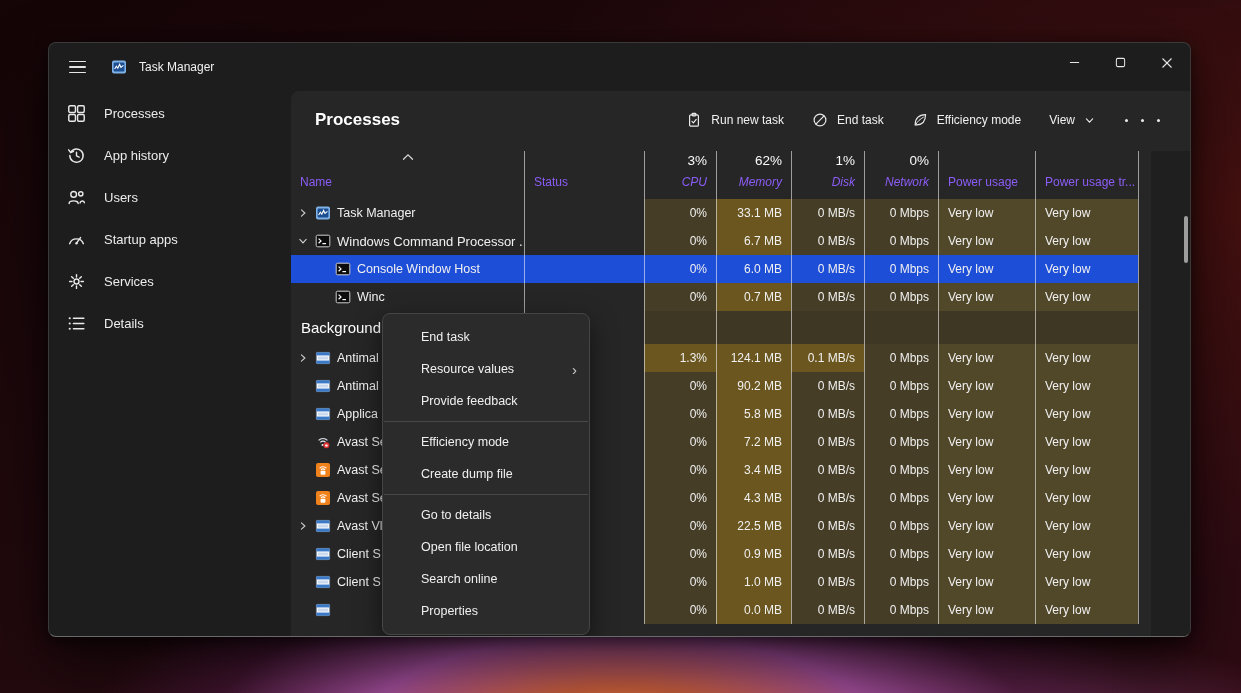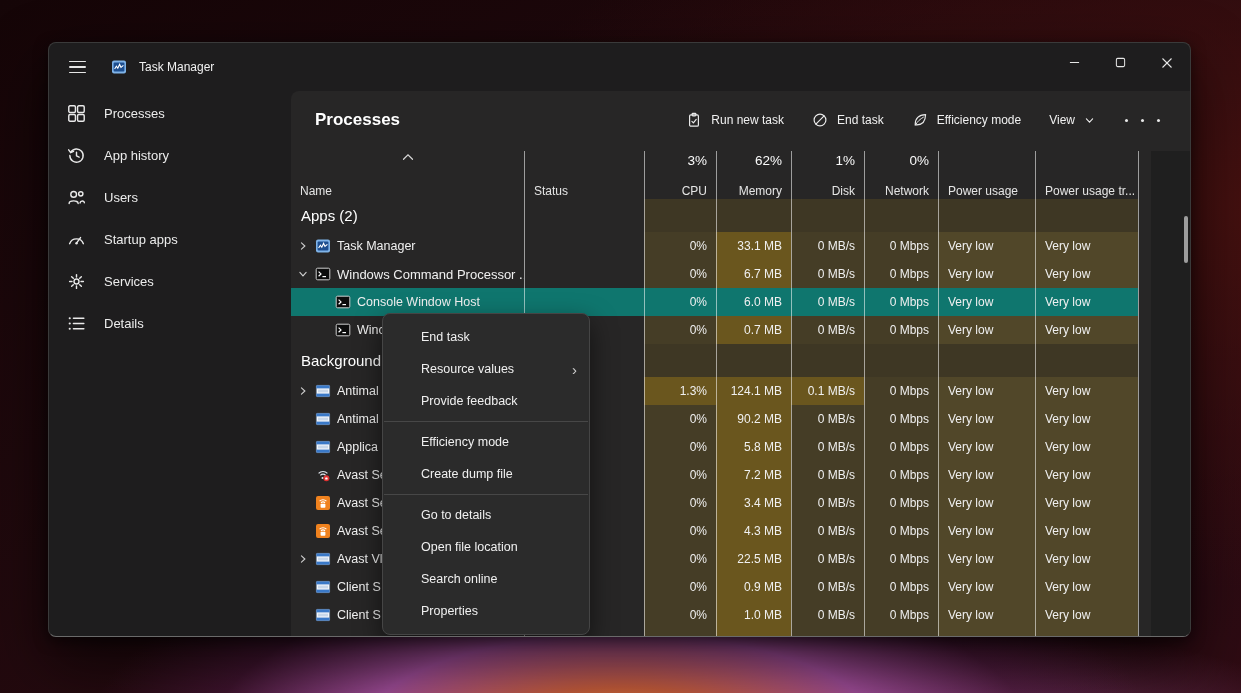--- a/index.html
+++ b/index.html
@@ -39,36 +39,36 @@
   .page-title{ font-size:17px; font-weight:bold; color:#fff; margin-left:24px; }
   .toolbar{ margin-left:auto; display:flex; align-items:center; gap:8px; padding-right:18px; }
   .tool-btn{ display:flex; align-items:center; gap:9px; font-size:12px; color:#f0f0f0; padding:7px 10px; border-radius:5px; cursor:pointer; }
   .tool-btn .ic{ width:16px; height:16px; display:inline-flex; }
   .more-dots i{ width:3px;height:3px;border-radius:50%;background:#e8e8e8;display:inline-block;margin:0 2px;}
   
   .grid{ display:grid; grid-template-columns:233px 120px 72px 75px 73px 74px 97px 103px 54px; }
   .thead{ position:absolute; left:0; top:60px; height:48px; width:901px; }
   .hcell{ position:relative; border-left:1px solid rgba(255,255,255,.55); }
   .hcell.first{ border-left:none; }
-  .hlabel{ position:absolute; bottom:1px; left:9px; font-size:12px; color:#e5e5e5; }
-  .hcell.num .hlabel{ left:auto; right:9px; }
+  .hlabel{ position:absolute; bottom:10px; left:9px; font-size:12px; color:#8b5cf6; }
+  .hcell.num .hlabel{ left:auto; right:9px;font-style:italic; }
   .htotal{ position:absolute; top:2px; right:9px; font-size:13.5px; color:#fafafa; }
   .sortmark{ position:absolute; top:2px; left:0; right:0; display:flex; justify-content:center; color:#ddd; }
   .rows{ position:absolute; left:0; top:108px; width:901px; bottom:0; overflow:hidden; }
   .row{ width:901px; height:28px; cursor:default; }
   .row.group{ height:33px; }
   .cell{ border-left:1px solid rgba(255,255,255,.55); display:flex; align-items:center; padding:0 9px; font-size:12px; color:#f0f0f0; overflow:hidden; white-space:nowrap; }
   .cell.name{ border-left:none; padding:0 4px; }
   .cell.num{ justify-content:flex-end; }
   .cell.blank{ background:transparent !important; }
   .c-low{ background:#453d26; }
   .c-gold{ background:#6a561e; }
   .c-pow{ background:#514729; }
   .c-group{ background:#3e3724; }
-  .row.selected .cell{ background:#0f766e; }
+  .row.selected .cell{ background:#1d4ed8; }
   .row.selected .cell.blank{ background:transparent !important; }
   .group-label{ font-size:15px; color:#fff; padding-left:6px; }
   .chev{ width:16px; height:16px; display:inline-flex; align-items:center; justify-content:center; color:#cfcfcf; flex:0 0 16px; }
   .pic{ width:16px; height:16px; display:inline-flex; margin:0 6px 0 4px; flex:0 0 16px; }
   .scroll-track{ position:absolute; top:60px; bottom:0; left:860px; width:41px; background:#1f1f1f; }
   .scroll-thumb{ position:absolute; left:33px; top:65px; width:4px; height:47px; background:#9d9d9d; border-radius:2px; cursor:pointer;}
   
   .ctx{ position:absolute; left:333px; top:270px; width:208px; background:#2b2b2b; border:1px solid #454545; border-radius:8px; box-shadow:0 10px 26px rgba(0,0,0,.55); padding:7px 0; z-index:50; }
   .ctx-item{ height:32px; display:flex; align-items:center; font-size:12.5px; color:#f0f0f0; padding-left:38px; padding-right:12px; cursor:pointer; }
   .ctx-item .sub{ margin-left:auto; color:#cfcfcf; font-size:15px; }
@@ -270,149 +270,136 @@
         </div>
         <div class="hcell">
           <span class="hlabel">Power usage</span>
         </div>
         <div class="hcell">
           <span class="hlabel">Power usage tr...</span>
         </div>
         <div class="hcell"></div>
       </div>
     <div class="rows" id="rows">
+        <div class="row grid">
+          <div class="cell name">
+            <span class="chev">
+              <svg width="10" height="10" viewBox="0 0 16 16" fill="none" stroke="#cfcfcf" stroke-width="1.8" stroke-linecap="round">
+                <polyline points="5.5,3 11,8 5.5,13"></polyline>
+              </svg>
+            </span>
+            <span class="pic">
+              <svg width="16" height="16" viewBox="0 0 16 16">
+                <rect x="1" y="1.5" width="14" height="13" rx="2" fill="#7fb3e8"></rect>
+                <rect x="2.6" y="3.6" width="10.8" height="8.8" rx="1" fill="#1d4e8f"></rect>
+                <polyline points="3.6,10 5.4,7.2 6.8,9.2 8.6,5.4 10,8.4 12.4,6.4" fill="none" stroke="#fff" stroke-width="1.1"></polyline>
+              </svg>
+            </span>
+            <span style="font-size: 12.5px;">Task Manager</span>
+          </div>
+          <div class="cell"></div>
+          <div class="cell num c-low">0%</div>
+          <div class="cell num c-gold">33.1 MB</div>
+          <div class="cell num c-low">0 MB/s</div>
+          <div class="cell num c-low">0 Mbps</div>
+          <div class="cell c-pow">Very low</div>
+          <div class="cell c-pow">Very low</div>
+          <div class="cell blank"></div>
+        </div>
+        <div class="row grid">
+          <div class="cell name">
+            <span class="chev">
+              <svg width="10" height="10" viewBox="0 0 16 16" fill="none" stroke="#cfcfcf" stroke-width="1.8" stroke-linecap="round">
+                <polyline points="3,5.5 8,11 13,5.5"></polyline>
+              </svg>
+            </span>
+            <span class="pic">
+              <svg width="16" height="16" viewBox="0 0 16 16">
+                <rect x="1.2" y="2.2" width="13.6" height="11.6" rx="1.4" fill="#0c0c0c" stroke="#cfcfcf" stroke-width="1"></rect>
+                <polyline points="3.6,5.6 6,7.9 3.6,10.2" fill="none" stroke="#fff" stroke-width="1.2"></polyline>
+                <line x1="7.4" y1="10.6" x2="11" y2="10.6" stroke="#fff" stroke-width="1.2"></line>
+              </svg>
+            </span>
+            <span style="font-size: 13px;">Windows Command Processor ...</span>
+          </div>
+          <div class="cell"></div>
+          <div class="cell num c-low">0%</div>
+          <div class="cell num c-gold">6.7 MB</div>
+          <div class="cell num c-low">0 MB/s</div>
+          <div class="cell num c-low">0 Mbps</div>
+          <div class="cell c-pow">Very low</div>
+          <div class="cell c-pow">Very low</div>
+          <div class="cell blank"></div>
+        </div>
+        <div class="row grid selected">
+          <div class="cell name">
+            <span style="flex: 0 0 20px;"></span>
+            <span class="chev"></span>
+            <span class="pic">
+              <svg width="16" height="16" viewBox="0 0 16 16">
+                <rect x="1.2" y="2.2" width="13.6" height="11.6" rx="1.4" fill="#0c0c0c" stroke="#cfcfcf" stroke-width="1"></rect>
+                <polyline points="3.6,5.6 6,7.9 3.6,10.2" fill="none" stroke="#fff" stroke-width="1.2"></polyline>
+                <line x1="7.4" y1="10.6" x2="11" y2="10.6" stroke="#fff" stroke-width="1.2"></line>
+              </svg>
+            </span>
+            <span style="font-size: 12.5px;">Console Window Host</span>
+          </div>
+          <div class="cell"></div>
+          <div class="cell num c-low">0%</div>
+          <div class="cell num c-gold">6.0 MB</div>
+          <div class="cell num c-low">0 MB/s</div>
+          <div class="cell num c-low">0 Mbps</div>
+          <div class="cell c-pow">Very low</div>
+          <div class="cell c-pow">Very low</div>
+          <div class="cell blank"></div>
+        </div>
+        <div class="row grid">
+          <div class="cell name">
+            <span style="flex: 0 0 20px;"></span>
+            <span class="chev"></span>
+            <span class="pic">
+              <svg width="16" height="16" viewBox="0 0 16 16">
+                <rect x="1.2" y="2.2" width="13.6" height="11.6" rx="1.4" fill="#0c0c0c" stroke="#cfcfcf" stroke-width="1"></rect>
+                <polyline points="3.6,5.6 6,7.9 3.6,10.2" fill="none" stroke="#fff" stroke-width="1.2"></polyline>
+                <line x1="7.4" y1="10.6" x2="11" y2="10.6" stroke="#fff" stroke-width="1.2"></line>
+              </svg>
+            </span>
+            <span style="font-size: 12.5px;">Winc</span>
+          </div>
+          <div class="cell"></div>
+          <div class="cell num c-low">0%</div>
+          <div class="cell num c-gold">0.7 MB</div>
+          <div class="cell num c-low">0 MB/s</div>
+          <div class="cell num c-low">0 Mbps</div>
+          <div class="cell c-pow">Very low</div>
+          <div class="cell c-pow">Very low</div>
+          <div class="cell blank"></div>
+        </div>
         <div class="row grid group">
           <div class="cell name">
-            <span class="group-label">Apps (2)</span>
+            <span class="group-label">Background</span>
           </div>
           <div class="cell"></div>
           <div class="cell num c-group"></div>
           <div class="cell num c-group"></div>
           <div class="cell num c-group"></div>
           <div class="cell num c-group"></div>
           <div class="cell c-group"></div>
           <div class="cell c-group"></div>
           <div class="cell blank"></div>
         </div>
         <div class="row grid">
           <div class="cell name">
             <span class="chev">
               <svg width="10" height="10" viewBox="0 0 16 16" fill="none" stroke="#cfcfcf" stroke-width="1.8" stroke-linecap="round">
                 <polyline points="5.5,3 11,8 5.5,13"></polyline>
               </svg>
             </span>
             <span class="pic">
               <svg width="16" height="16" viewBox="0 0 16 16">
-                <rect x="1" y="1.5" width="14" height="13" rx="2" fill="#7fb3e8"></rect>
-                <rect x="2.6" y="3.6" width="10.8" height="8.8" rx="1" fill="#1d4e8f"></rect>
-                <polyline points="3.6,10 5.4,7.2 6.8,9.2 8.6,5.4 10,8.4 12.4,6.4" fill="none" stroke="#fff" stroke-width="1.1"></polyline>
-              </svg>
-            </span>
-            <span style="font-size: 12.5px;">Task Manager</span>
-          </div>
-          <div class="cell"></div>
-          <div class="cell num c-low">0%</div>
-          <div class="cell num c-gold">33.1 MB</div>
-          <div class="cell num c-low">0 MB/s</div>
-          <div class="cell num c-low">0 Mbps</div>
-          <div class="cell c-pow">Very low</div>
-          <div class="cell c-pow">Very low</div>
-          <div class="cell blank"></div>
-        </div>
-        <div class="row grid">
-          <div class="cell name">
-            <span class="chev">
-              <svg width="10" height="10" viewBox="0 0 16 16" fill="none" stroke="#cfcfcf" stroke-width="1.8" stroke-linecap="round">
-                <polyline points="3,5.5 8,11 13,5.5"></polyline>
-              </svg>
-            </span>
-            <span class="pic">
-              <svg width="16" height="16" viewBox="0 0 16 16">
-                <rect x="1.2" y="2.2" width="13.6" height="11.6" rx="1.4" fill="#0c0c0c" stroke="#cfcfcf" stroke-width="1"></rect>
-                <polyline points="3.6,5.6 6,7.9 3.6,10.2" fill="none" stroke="#fff" stroke-width="1.2"></polyline>
-                <line x1="7.4" y1="10.6" x2="11" y2="10.6" stroke="#fff" stroke-width="1.2"></line>
-              </svg>
-            </span>
-            <span style="font-size: 13px;">Windows Command Processor ...</span>
-          </div>
-          <div class="cell"></div>
-          <div class="cell num c-low">0%</div>
-          <div class="cell num c-gold">6.7 MB</div>
-          <div class="cell num c-low">0 MB/s</div>
-          <div class="cell num c-low">0 Mbps</div>
-          <div class="cell c-pow">Very low</div>
-          <div class="cell c-pow">Very low</div>
-          <div class="cell blank"></div>
-        </div>
-        <div class="row grid selected">
-          <div class="cell name">
-            <span style="flex: 0 0 20px;"></span>
-            <span class="chev"></span>
-            <span class="pic">
-              <svg width="16" height="16" viewBox="0 0 16 16">
-                <rect x="1.2" y="2.2" width="13.6" height="11.6" rx="1.4" fill="#0c0c0c" stroke="#cfcfcf" stroke-width="1"></rect>
-                <polyline points="3.6,5.6 6,7.9 3.6,10.2" fill="none" stroke="#fff" stroke-width="1.2"></polyline>
-                <line x1="7.4" y1="10.6" x2="11" y2="10.6" stroke="#fff" stroke-width="1.2"></line>
-              </svg>
-            </span>
-            <span style="font-size: 12.5px;">Console Window Host</span>
-          </div>
-          <div class="cell"></div>
-          <div class="cell num c-low">0%</div>
-          <div class="cell num c-gold">6.0 MB</div>
-          <div class="cell num c-low">0 MB/s</div>
-          <div class="cell num c-low">0 Mbps</div>
-          <div class="cell c-pow">Very low</div>
-          <div class="cell c-pow">Very low</div>
-          <div class="cell blank"></div>
-        </div>
-        <div class="row grid">
-          <div class="cell name">
-            <span style="flex: 0 0 20px;"></span>
-            <span class="chev"></span>
-            <span class="pic">
-              <svg width="16" height="16" viewBox="0 0 16 16">
-                <rect x="1.2" y="2.2" width="13.6" height="11.6" rx="1.4" fill="#0c0c0c" stroke="#cfcfcf" stroke-width="1"></rect>
-                <polyline points="3.6,5.6 6,7.9 3.6,10.2" fill="none" stroke="#fff" stroke-width="1.2"></polyline>
-                <line x1="7.4" y1="10.6" x2="11" y2="10.6" stroke="#fff" stroke-width="1.2"></line>
-              </svg>
-            </span>
-            <span style="font-size: 12.5px;">Winc</span>
-          </div>
-          <div class="cell"></div>
-          <div class="cell num c-low">0%</div>
-          <div class="cell num c-gold">0.7 MB</div>
-          <div class="cell num c-low">0 MB/s</div>
-          <div class="cell num c-low">0 Mbps</div>
-          <div class="cell c-pow">Very low</div>
-          <div class="cell c-pow">Very low</div>
-          <div class="cell blank"></div>
-        </div>
-        <div class="row grid group">
-          <div class="cell name">
-            <span class="group-label">Background</span>
-          </div>
-          <div class="cell"></div>
-          <div class="cell num c-group"></div>
-          <div class="cell num c-group"></div>
-          <div class="cell num c-group"></div>
-          <div class="cell num c-group"></div>
-          <div class="cell c-group"></div>
-          <div class="cell c-group"></div>
-          <div class="cell blank"></div>
-        </div>
-        <div class="row grid">
-          <div class="cell name">
-            <span class="chev">
-              <svg width="10" height="10" viewBox="0 0 16 16" fill="none" stroke="#cfcfcf" stroke-width="1.8" stroke-linecap="round">
-                <polyline points="5.5,3 11,8 5.5,13"></polyline>
-              </svg>
-            </span>
-            <span class="pic">
-              <svg width="16" height="16" viewBox="0 0 16 16">
                 <rect x="1.4" y="2.4" width="13.2" height="11.2" rx="1" fill="#f2f6fb" stroke="#7d8ea3" stroke-width=".8"></rect>
                 <rect x="1.4" y="2.4" width="13.2" height="3" fill="#3a79c8"></rect>
                 <rect x="1.4" y="10.6" width="13.2" height="3" fill="#3a79c8"></rect>
                 <rect x="3" y="6.6" width="10" height="2.8" fill="#c9d8ea"></rect>
               </svg>
             </span>
             <span style="font-size: 12.5px;">Antimal</span>
           </div>
           <div class="cell"></div>
           <div class="cell num c-gold">1.3%</div>

